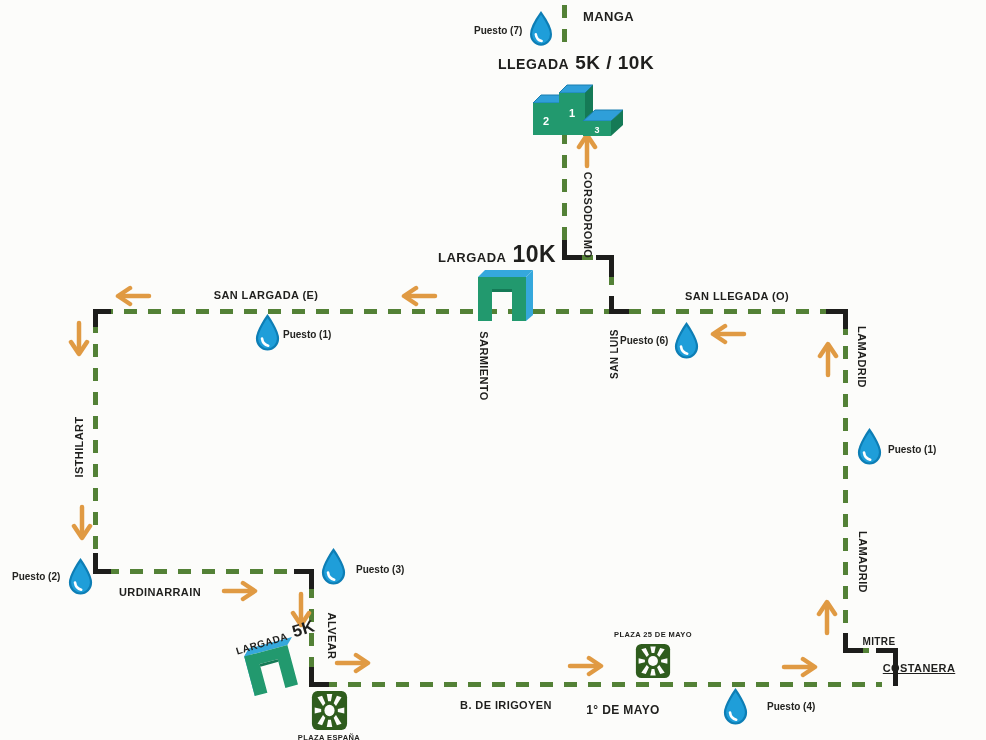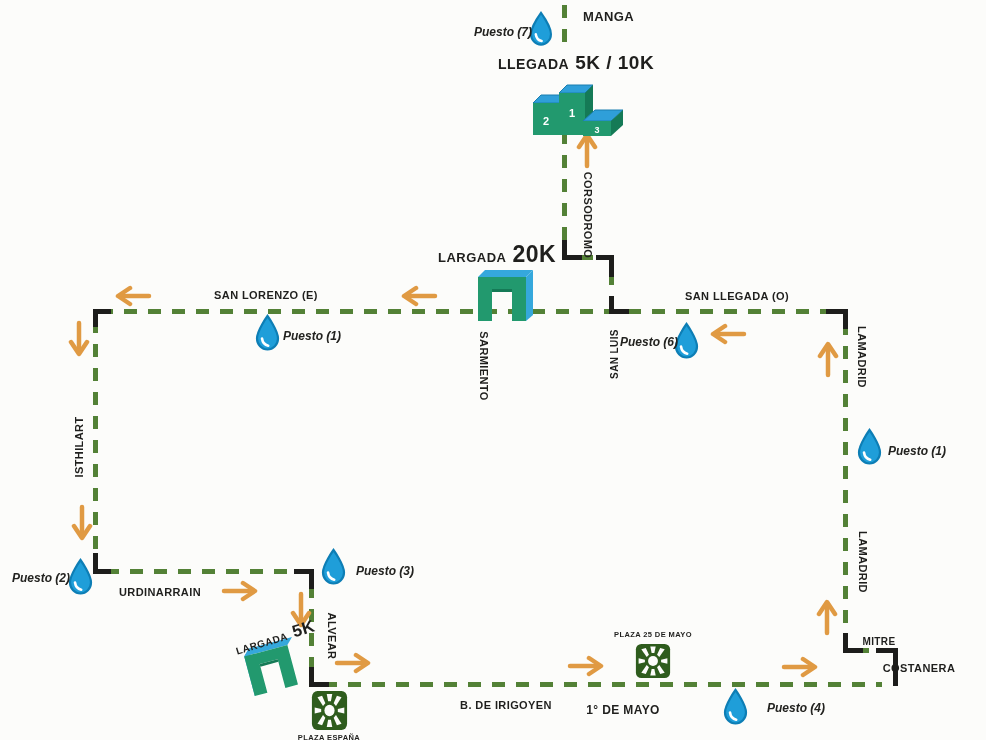--- a/index.html
+++ b/index.html
@@ -15,21 +15,21 @@
   
   .corner{position:absolute;border:0 solid #1d1d1b;box-sizing:border-box;}
   
   .arrow{position:absolute;width:38px;height:22px;}
   .arrow svg{display:block;}
   
   .street{position:absolute;font-weight:bold;font-size:11px;letter-spacing:.4px;
     white-space:nowrap;transform:translate(-50%,-50%);}
   .street.cw{transform:translate(-50%,-50%) rotate(90deg);}
   .street.ccw{transform:translate(-50%,-50%) rotate(-90deg);}
-  .plabel{position:absolute;font-weight:bold;font-size:12px;white-space:nowrap;color:#232320;font-style:italic;}
+  .plabel{position:absolute;font-weight:bold;font-size:10px;white-space:nowrap;color:#232320;}
   .tiny{font-size:7.5px;text-align:center;}
   .drop{position:absolute;}
   .title-row{position:absolute;display:flex;align-items:baseline;gap:6px;white-space:nowrap;}
   .title-prefix{font-weight:bold;font-size:14px;letter-spacing:.5px;}
   .title-big{font-weight:bold;font-size:19px;letter-spacing:.5px;}
 </style>
 </head>
 <body>
 
 <svg width="0" height="0" style="position:absolute">
@@ -231,42 +231,42 @@
       </svg></div>
   <div class="plabel" style="left:620px;top:335px;width:46px;text-align:right;">Puesto (6)</div>
 
   <div class="drop" style="left:528px;top:11px;"><svg width="26" height="36" viewBox="0 0 27 38">
         <use href="#def-drop"></use>
       </svg></div>
   <div class="plabel" style="left:474px;top:25px;width:46px;text-align:right;">Puesto (7)</div>
 
   <div class="street" style="left:583px;top:9px;transform:none;font-size:13px;">MANGA</div>
   <div class="street cw" style="left:588px;top:215px;">CORSODROMO</div>
-  <div class="street" style="left:266px;top:295px;">SAN LORENZO (E)</div>
+  <div class="street" style="left:266px;top:295px;">SAN LARGADA (E)</div>
   <div class="street" style="left:737px;top:296px;">SAN LLEGADA (O)</div>
   <div class="street cw" style="left:484px;top:366px;">SARMIENTO</div>
   <div class="street ccw" style="left:614px;top:354px;font-size:10px;">SAN LUIS</div>
   <div class="street ccw" style="left:79px;top:447px;">ISTHILART</div>
   <div class="street" style="left:160px;top:592px;">URDINARRAIN</div>
   <div class="street cw" style="left:332px;top:636px;">ALVEAR</div>
   <div class="street cw" style="left:862px;top:357px;">LAMADRID</div>
   <div class="street cw" style="left:863px;top:562px;">LAMADRID</div>
   <div class="street" style="left:879px;top:641px;font-size:10px;">MITRE</div>
-  <div class="street" style="left:919px;top:668px;">COSTANERA</div>
+  <div class="street" style="left:919px;top:668px;text-decoration:underline;">COSTANERA</div>
   <div class="street" style="left:462px;top:705px;margin-left:44px;">B. DE IRIGOYEN</div>
   <div class="street" style="left:623px;top:710px;font-size:12px;">1° DE MAYO</div>
 
   <div class="title-row" style="left:498px;top:52px;">
     <span class="title-prefix">LLEGADA</span>
     <span class="title-big">5K / 10K</span>
   </div>
 
   <div class="title-row" style="left:438px;top:241px;">
     <span class="title-prefix" style="font-size:13px;">LARGADA</span>
-    <span class="title-big" style="font-size:23px;">20K</span>
+    <span class="title-big" style="font-size:23px;">10K</span>
   </div>
 
   <div class="title-row" style="left:234px;top:628px;transform:rotate(-17deg);">
     <span class="title-prefix" style="font-size:10px;">LARGADA</span>
     <span class="title-big" style="font-size:17px;">5K</span>
   </div>
 
 </div>
 
 </body></html>

